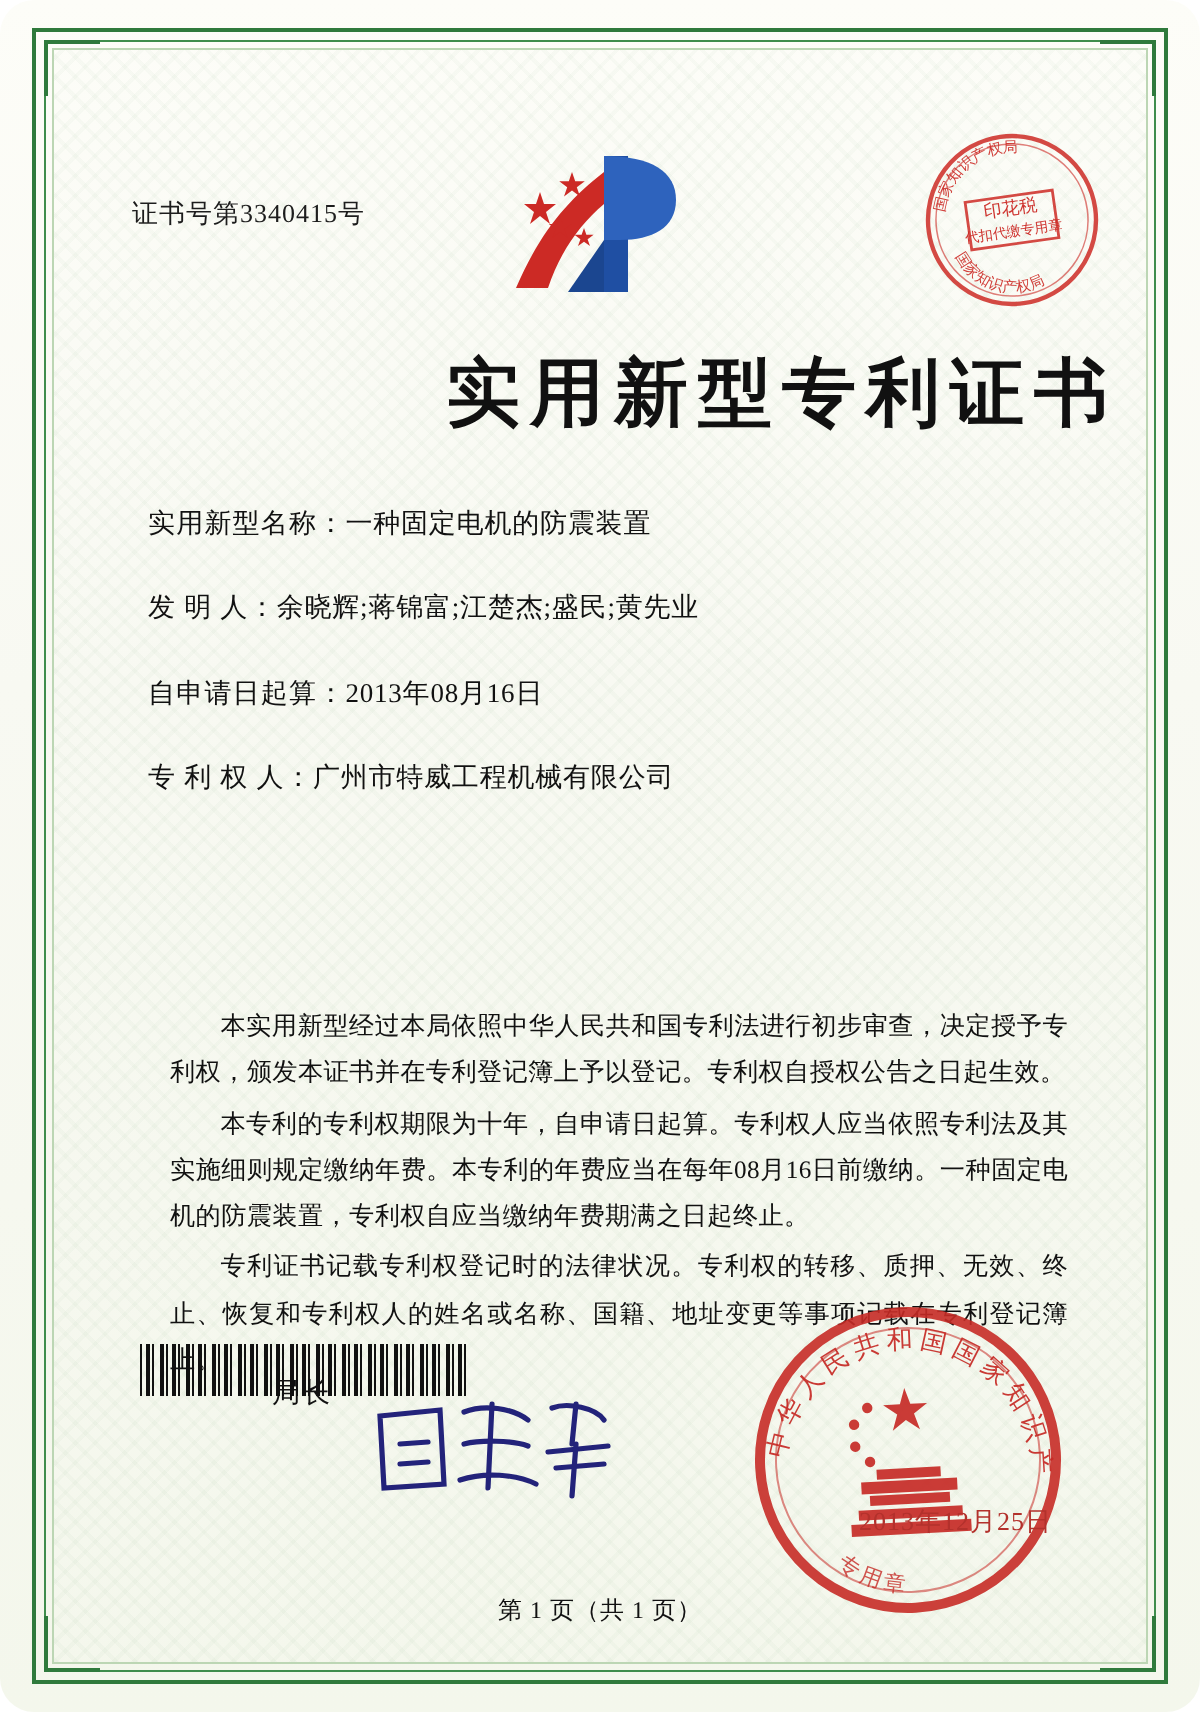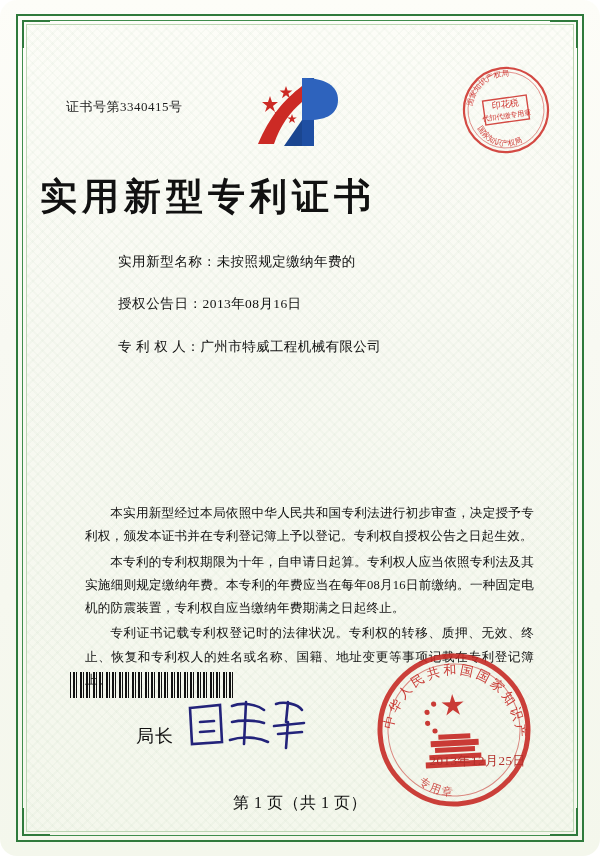--- a/index.html
+++ b/index.html
@@ -95,21 +95,21 @@
     top: 22px;
     width: 96px;
     height: 96px;
   }
 
   .title {
     position: absolute;
     left: 0;
     right: 1px;
     top: 132px;
-    text-align: left;
+    text-align: right;
     font-size: 37px;
     font-weight: bold;
     letter-spacing: 5px;
     color: #111;
     font-family: "Liberation Serif", "DejaVu Serif", serif;
   }
 
   .fields {
     position: absolute;
     left: 34px;
@@ -119,21 +119,20 @@
   .field-row {
     font-size: 13.5px;
     line-height: 1.5;
     margin-bottom: 22px;
     color: #111;
     white-space: nowrap;
   }
   .field-label {
     display: inline-block;
     letter-spacing: 0.6px;
-    margin-left: 44px;
   }
   .field-value {
     display: inline-block;
     letter-spacing: 0.4px;
   }
 
   .body-text {
     position: absolute;
     left: 34px;
     right: 26px;
@@ -166,22 +165,22 @@
       transparent 7px, transparent 10px,
       #111 10px, #111 12px,
       transparent 12px, transparent 13px
     );
   }
 
   
   .sig-label {
     position: absolute;
     left: 96px;
-    top: 684px;
-    font-size: 18px;
+    top: 648px;
+    font-size: 14px;
     letter-spacing: 1px;
     color: #111;
   }
   .signature {
     position: absolute;
     left: 140px;
     top: 652px;
     width: 130px;
     height: 66px;
     color: #1a1a6e;
@@ -203,21 +202,21 @@
     color: #b3312c;
     letter-spacing: 0.5px;
     font-family: "Liberation Serif", "DejaVu Serif", serif;
   }
 
   .page-footer {
     position: absolute;
     left: 0; right: 0;
     bottom: 6px;
     text-align: center;
-    font-size: 16px;
+    font-size: 12px;
     color: #111;
     letter-spacing: 0.5px;
   }
 </style>
 </head>
 <body>
 
 <div class="certificate">
 
   <div class="border-outer"></div>
@@ -266,24 +265,27 @@
         <text font-size="7.5" fill="#cc2a25" opacity="0.9" font-family="'Liberation Serif',serif">
           <textPath href="#arcBot" startOffset="10%">国家知识产权局</textPath>
         </text>
       </svg>
     </div>
 
     <div class="title">实用新型专利证书</div>
 
     <div class="fields">
       <div class="field-row">
-        <span class="field-label">实用新型名称：</span><span class="field-value">未按照规定缴纳年费的</span>
+        <span class="field-label">实用新型名称：</span><span class="field-value">一种固定电机的防震装置</span>
       </div>
       <div class="field-row">
-        <span class="field-label">授权公告日：</span><span class="field-value">2013年08月16日</span>
+        <span class="field-label">发 明 人：</span><span class="field-value">余晓辉;蒋锦富;江楚杰;盛民;黄先业</span>
+      </div>
+      <div class="field-row">
+        <span class="field-label">自申请日起算：</span><span class="field-value">2013年08月16日</span>
       </div>
       <div class="field-row">
         <span class="field-label">专 利 权 人：</span><span class="field-value">广州市特威工程机械有限公司</span>
       </div>
     </div>
 
     <div class="body-text">
       <p>本实用新型经过本局依照中华人民共和国专利法进行初步审查，决定授予专利权，颁发本证书并在专利登记簿上予以登记。专利权自授权公告之日起生效。</p>
       <p>本专利的专利权期限为十年，自申请日起算。专利权人应当依照专利法及其实施细则规定缴纳年费。本专利的年费应当在每年08月16日前缴纳。一种固定电机的防震装置，专利权自应当缴纳年费期满之日起终止。</p>
       <p>专利证书记载专利权登记时的法律状况。专利权的转移、质押、无效、终止、恢复和专利权人的姓名或名称、国籍、地址变更等事项记载在专利登记簿上。</p>

